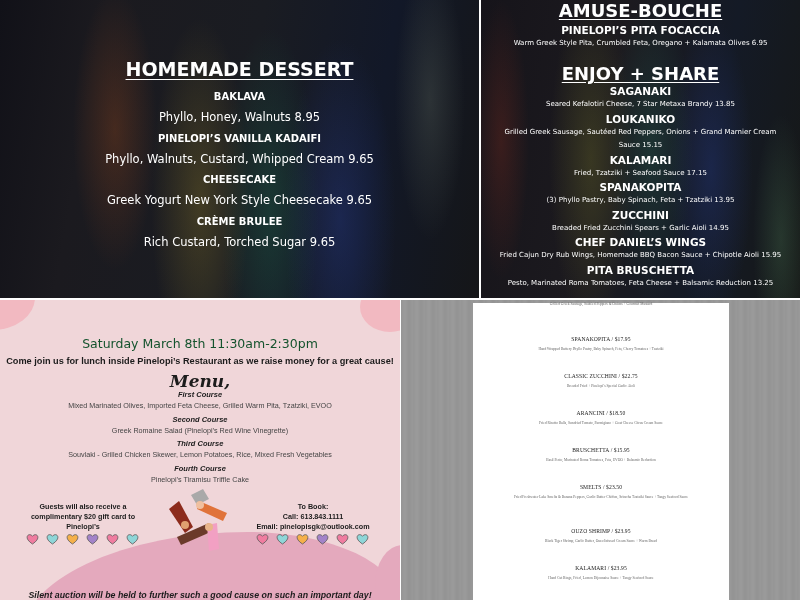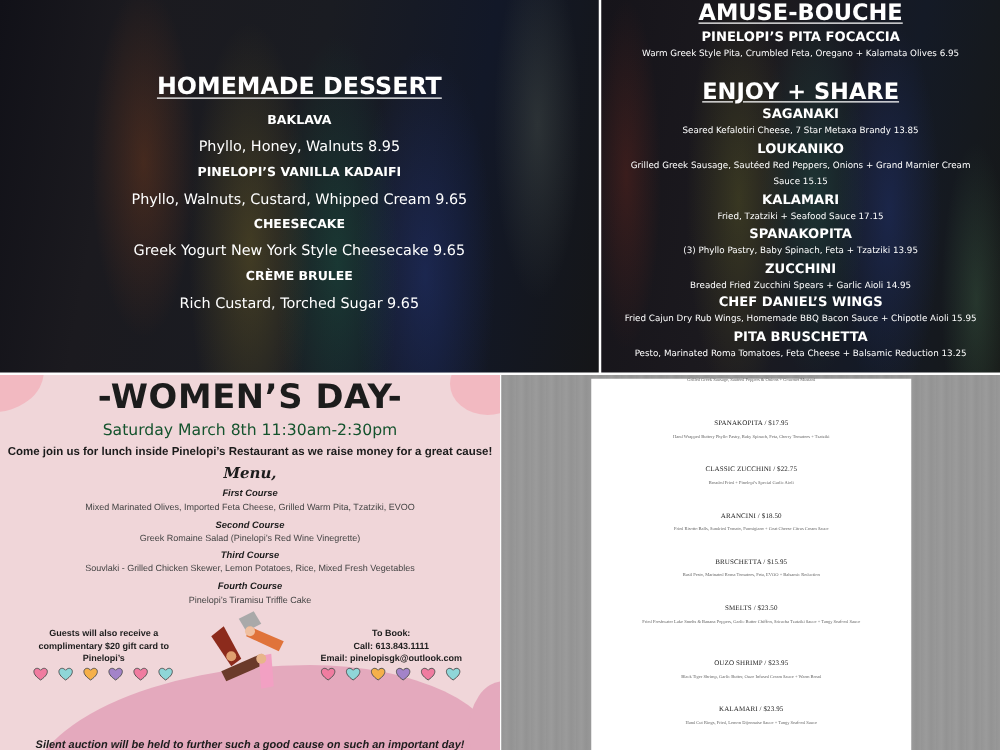--- a/index.html
+++ b/index.html
@@ -50,21 +50,21 @@
     text-align: center;
   }
   .blob { position: absolute; border-radius: 50%; }
   .blob.tl { left: -50px; top: -35px; width: 85px; height: 65px; background: #f2b9c1; }
   .blob.tr { right: -20px; top: -18px; width: 60px; height: 50px; background: #f2b9c1; }
   .blob.bl { left: 20px; top: 232px; width: 380px; height: 180px; background: #e4a9bd; border-radius: 60% 40% 0 0; }
   .blob.br { right: -30px; top: 245px; width: 55px; height: 80px; background: #e4a9bd; }
   #p-women .w-title { position: absolute; left: 0; right: 0; top: 2px; font-size: 27px; font-weight: bold; letter-spacing: 0.5px; font-family: "DejaVu Sans", sans-serif; }
   #p-women .w-date { position: absolute; left: 0; right: 0; top: 36px; font-size: 12.5px; font-family: "DejaVu Sans", sans-serif; color: #14532d; }
   #p-women .w-intro { position: absolute; left: 0; right: 0; top: 56px; font-size: 9.2px; font-weight: bold; }
-  #p-women .w-menu { position: absolute; left: 0; right: 0; top: 71px; font-size: 12px; font-weight: bold; font-style: italic; font-family: "DejaVu Serif", serif; }
+  #p-women .w-menu { position: absolute; left: 0; right: 0; top: 71px; font-size: 17px; font-weight: bold; font-style: italic; font-family: "DejaVu Serif", serif; }
   #p-women .courses { position: absolute; left: 0; right: 0; top: 90px; }
   #p-women .course { height: 24.5px; }
   #p-women .course-title { font-size: 7.5px; font-weight: bold; font-style: italic; line-height: 10px; }
   #p-women .course-desc { font-size: 7.2px; color: #444; line-height: 11px; }
   #p-women .gift { position: absolute; left: 28px; width: 110px; top: 202px; font-size: 7.2px; font-weight: bold; line-height: 10px; }
   #p-women .book { position: absolute; right: 22px; width: 130px; top: 202px; font-size: 7.2px; font-weight: bold; line-height: 10px; }
   .hearts { position: absolute; display: flex; gap: 7px; top: 233px; }
   .hearts.left { left: 26px; }
   .hearts.right { left: 256px; }
   .heart { width: 13px; height: 12px; position: relative; }
@@ -124,21 +124,20 @@
     <div class="item-desc">Pesto, Marinated Roma Tomatoes, Feta Cheese + Balsamic Reduction 13.25</div>
   </div>
 </div>
 
 <div class="panel" id="p-women">
   <div class="blob tl"></div>
   <div class="blob tr"></div>
   <div class="blob bl"></div>
   <div class="blob br"></div>
 
-  <div class="w-title">-WOMEN’S DAY-</div>
   <div class="w-date">Saturday March 8th 11:30am-2:30pm</div>
   <div class="w-intro">Come join us for lunch inside Pinelopi’s Restaurant as we raise money for a great cause!</div>
   <div class="w-menu">Menu,</div>
 
   <div class="courses">
     <div class="course">
       <div class="course-title">First Course</div>
       <div class="course-desc">Mixed Marinated Olives, Imported Feta Cheese, Grilled Warm Pita, Tzatziki, EVOO</div>
     </div>
     <div class="course">

